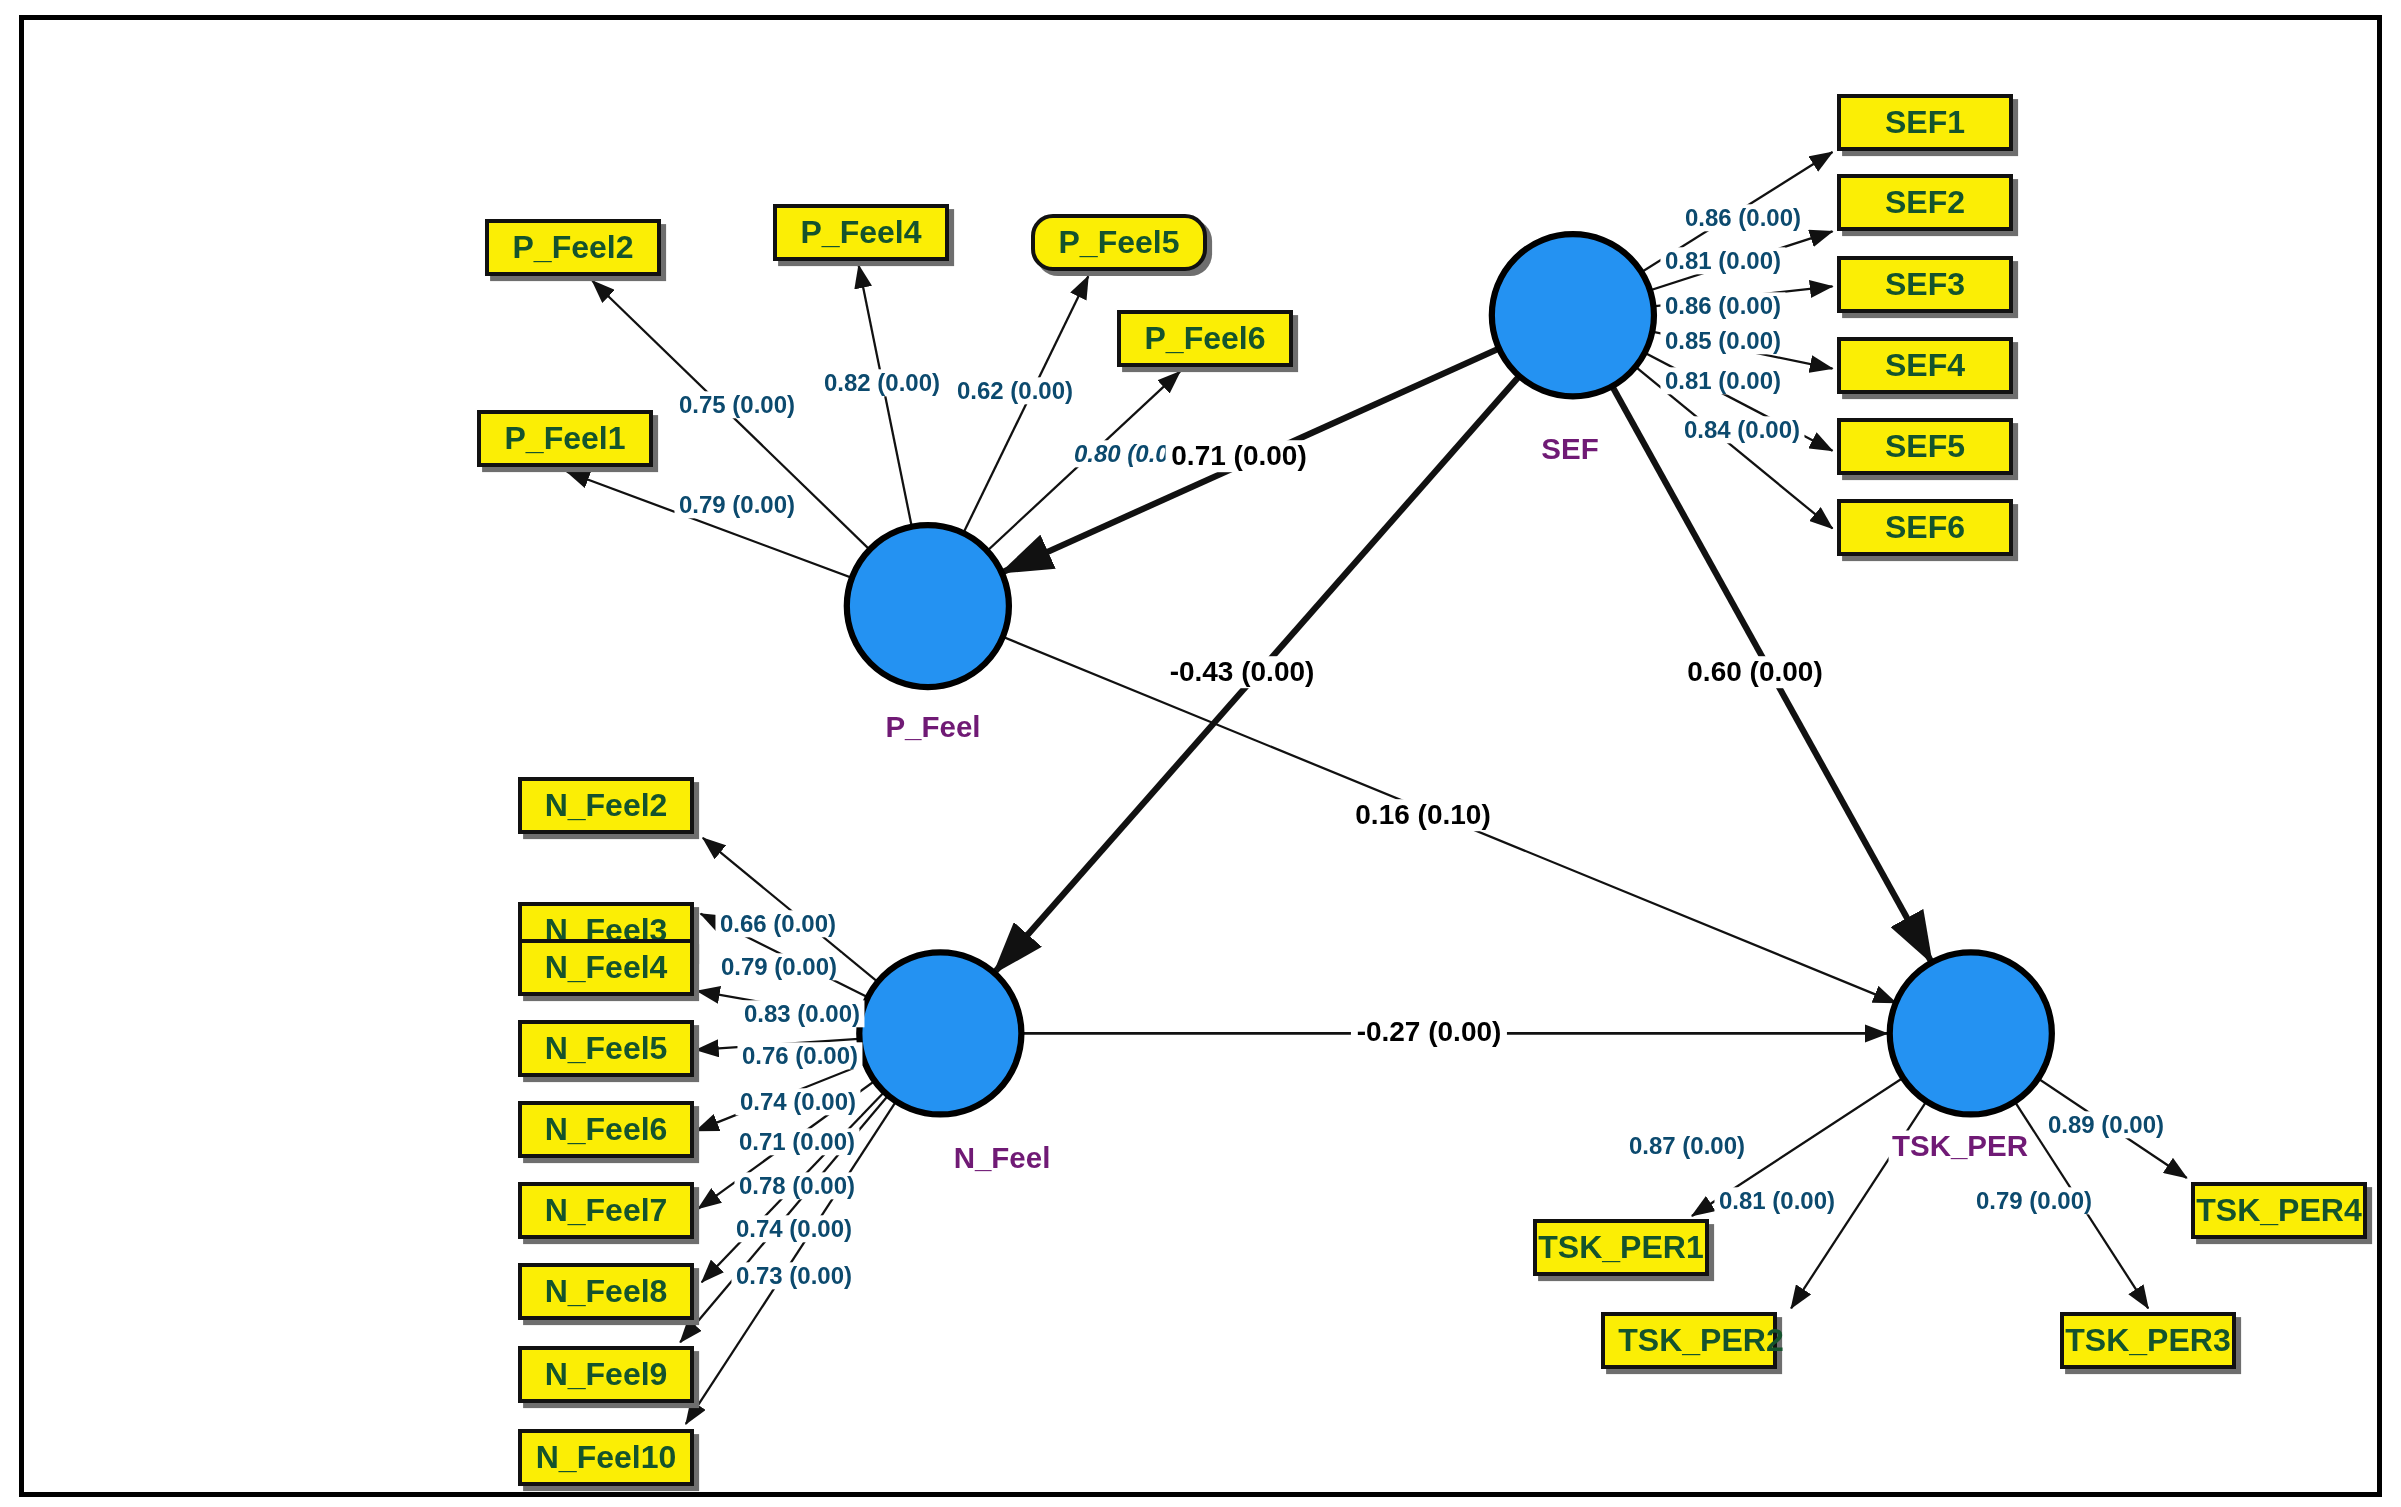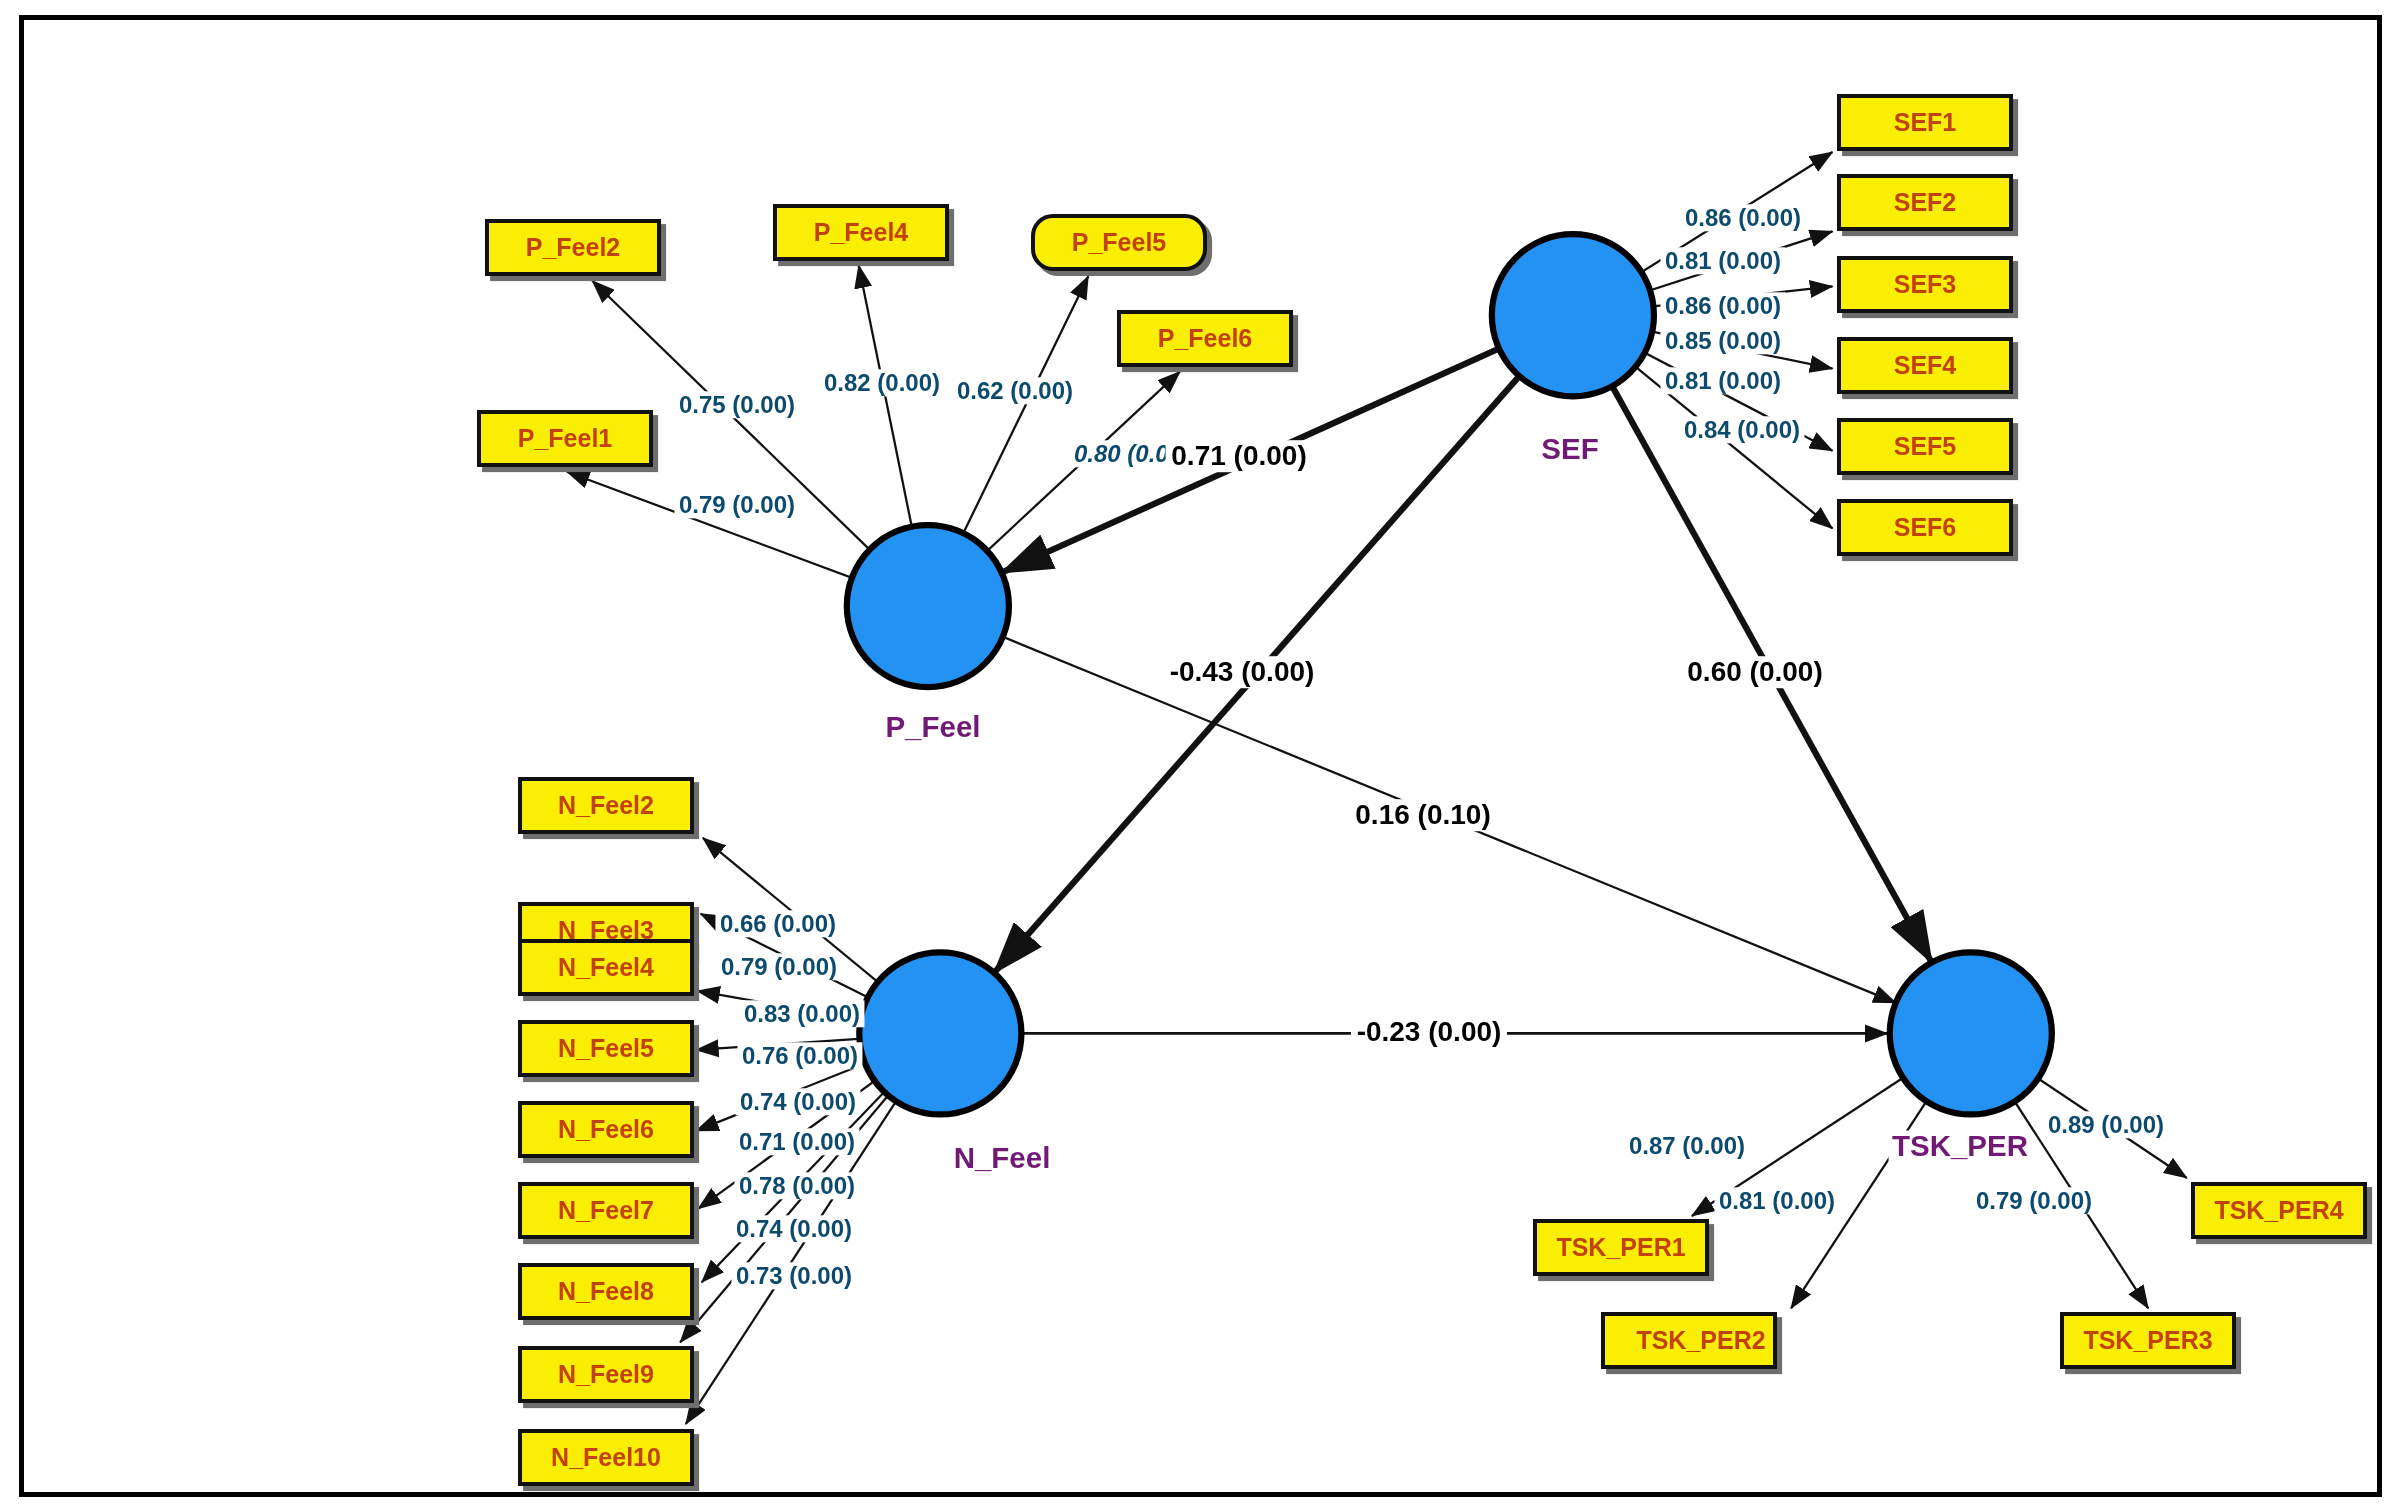--- a/index.html
+++ b/index.html
@@ -14,21 +14,21 @@
     position:absolute;left:19px;top:14.7px;width:2363px;height:1482px;
     border:5.1px solid #000;box-sizing:border-box;
   }
   #edge-layer{position:absolute;left:0;top:0;width:2401px;height:1508px;}
   #nodes{position:absolute;left:0;top:0;width:2401px;height:1508px;}
   .indicator-box{
     position:absolute;width:176px;height:57px;box-sizing:border-box;
     background:#FBEE05;border:4px solid #111;
     box-shadow:5.1px 5.1px 0 #6e6e6e;
     display:flex;align-items:center;justify-content:center;
-    font-weight:700;font-size:25px;color:#c2410c;
+    font-weight:700;font-size:32px;color:#14532d;
     letter-spacing:0px;white-space:nowrap;
   }
   .loading-label{
     position:absolute;transform:translate(-50%,-50%);
     font-weight:700;font-size:24px;color:#0c4a6e;
     background:#ffffff;padding:1.1px 4.5px;white-space:nowrap;line-height:1.05;
   }
   .path-label{
     position:absolute;transform:translate(-50%,-50%);
     font-weight:700;font-size:28px;color:#000;
@@ -138,20 +138,20 @@
       <div class="indicator-box" style="left: 1601px; top: 1312px; background: rgb(251, 238, 5); padding-left: 24px;">TSK_PER2</div>
       <div class="loading-label" style="left: 1777px; top: 1201px;">0.81 (0.00)</div>
       <div class="indicator-box" style="left: 2060px; top: 1312px; background: rgb(251, 238, 5);">TSK_PER3</div>
       <div class="loading-label" style="left: 2034px; top: 1201px;">0.79 (0.00)</div>
       <div class="indicator-box" style="left: 2191px; top: 1182px; background: rgb(251, 238, 5);">TSK_PER4</div>
       <div class="loading-label" style="left: 2106px; top: 1125px;">0.89 (0.00)</div>
       <div class="path-label" style="left: 1239px; top: 456px;">0.71 (0.00)</div>
       <div class="path-label" style="left: 1242px; top: 672px;">-0.43 (0.00)</div>
       <div class="path-label" style="left: 1755px; top: 672px;">0.60 (0.00)</div>
       <div class="path-label" style="left: 1423px; top: 815px;">0.16 (0.10)</div>
-      <div class="path-label" style="left: 1429px; top: 1032px;">-0.23 (0.00)</div>
+      <div class="path-label" style="left: 1429px; top: 1032px;">-0.27 (0.00)</div>
       <div class="construct-label" style="left: 933px; top: 727px;">P_Feel</div>
       <div class="construct-label" style="left: 1570px; top: 449px;">SEF</div>
       <div class="construct-label" style="left: 1002px; top: 1158px;">N_Feel</div>
       <div class="construct-label" style="left: 1960px; top: 1146px;">TSK_PER</div>
     </div>
 </div>
 
 
 </body></html>

